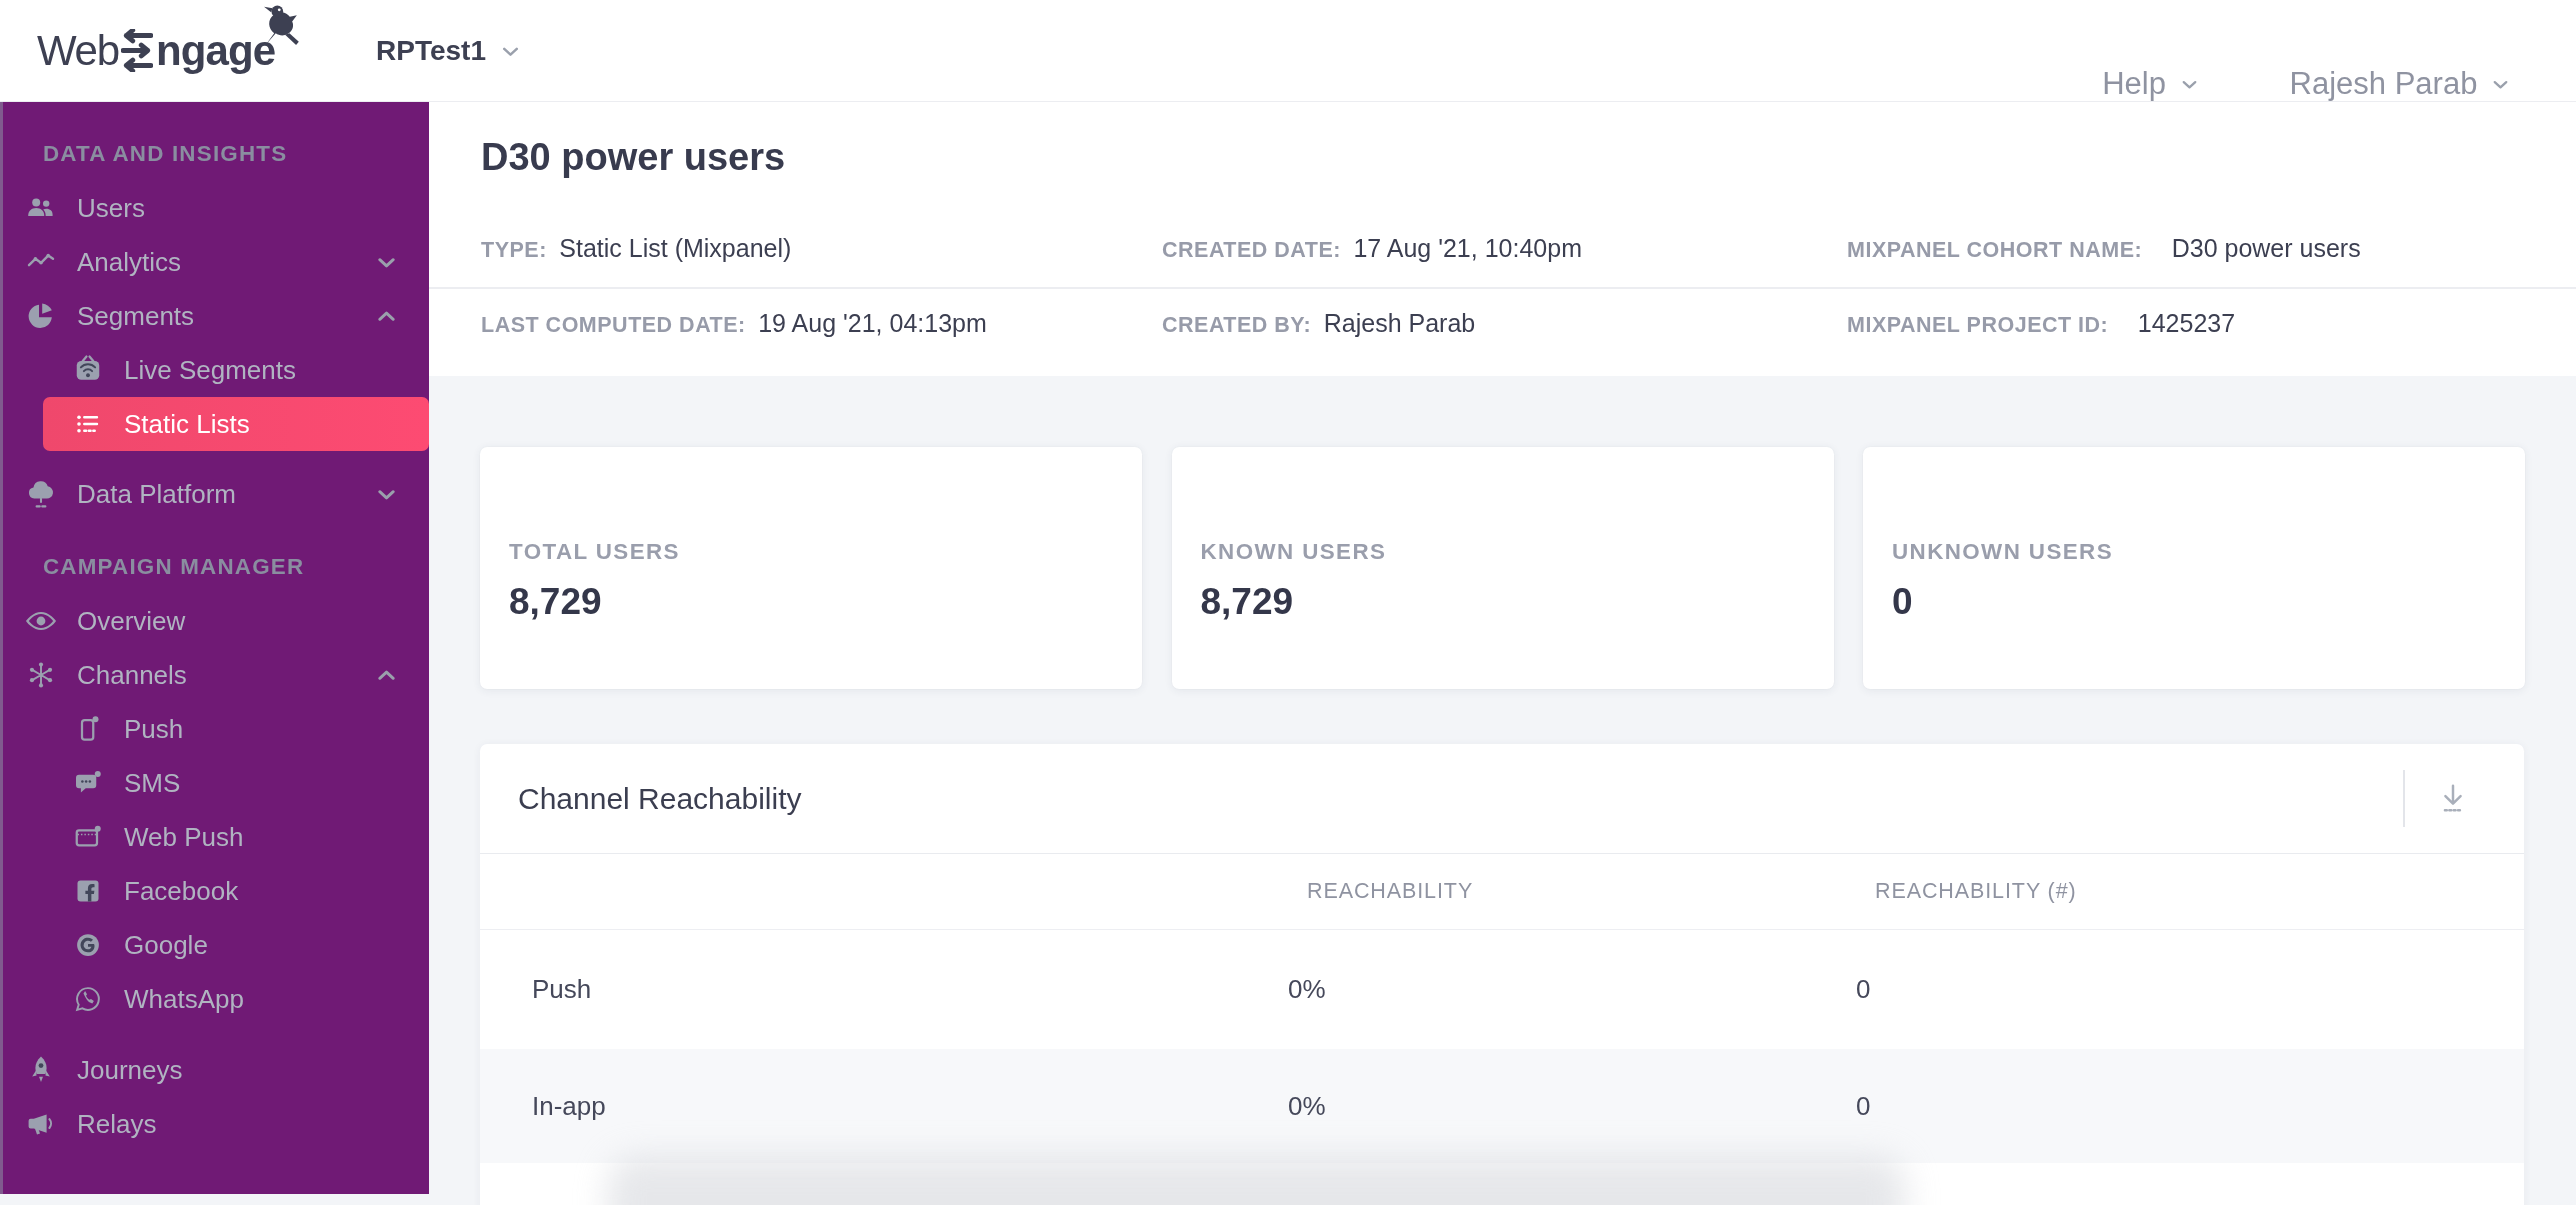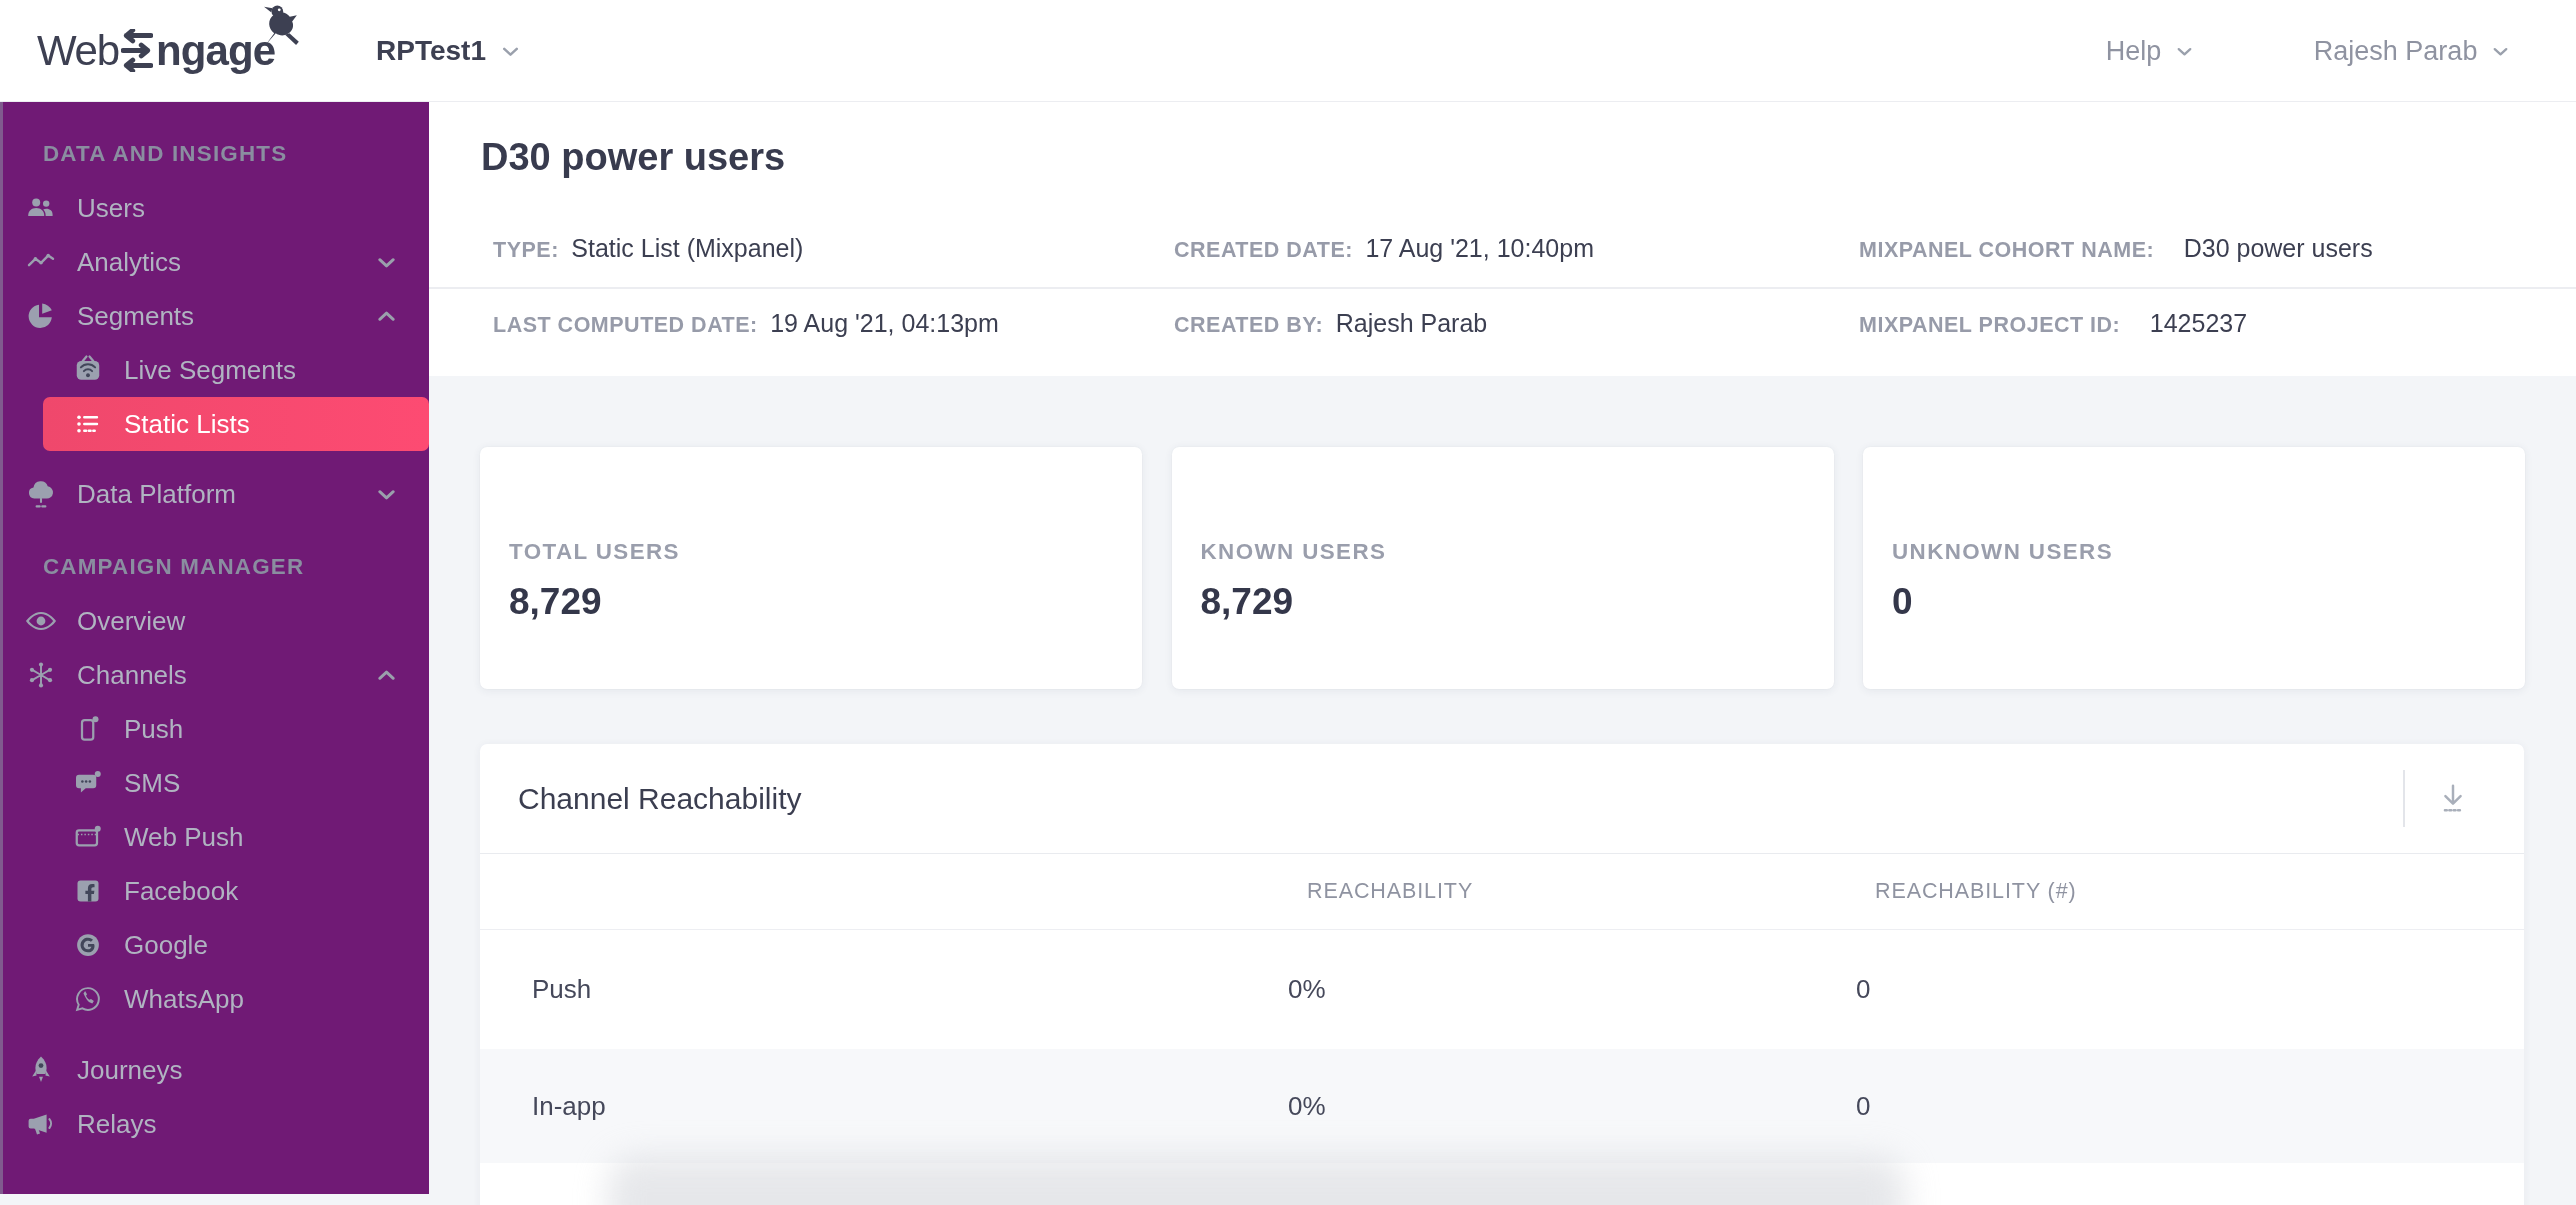--- a/index.html
+++ b/index.html
@@ -25,22 +25,22 @@
   .logo-arrows { margin:0 2.7px; color:#3d4052; }
   .logo-ngage { font-size:42px; font-weight:700; letter-spacing:-0.9px; }
   .bird { position:absolute; right:-32px; top:-25px; fill:#3d4052; }
   .proj-select {
     position:absolute; left:376px; top:0; height:102px;
     display:flex; align-items:center; gap:12.5px;
     font-size:28px; font-weight:600; color:#3d4052; cursor:pointer;
   }
   .topbar-right {
     position:absolute; right:64px; top:0; height:102px;
-    display:flex; align-items:center; gap:118px;
-    font-size:27px; color:#8f93a1;
+    display:flex; align-items:flex-end; gap:89px;
+    font-size:31px; color:#8f93a1;
   }
   .top-menu { display:flex; align-items:center; gap:11.6px; cursor:pointer; }
   .chev { color:#9aa0ac; }
 
   
   .sidebar {
     position:absolute; top:102px; left:0; bottom:12px; width:429px;
     background:#701a75; overflow:hidden; z-index:5;
   }
   .side-scroll-strip {
@@ -69,21 +69,21 @@
     background:linear-gradient(90deg,#ef486c 0%,#fd4b72 100%);
     color:#ffffff;
     border-radius:7px;
   }
   .nav-item.active .icn { color:#ffffff; }
 
   
   .main { position:absolute; left:429px; top:102px; right:0; bottom:0; overflow:hidden; }
   .page-head { position:relative; height:274px; background:#ffffff; }
   .page-title { position:absolute; left:52px; top:34px; font-size:38px; font-weight:700; color:#383b4e; }
-  .meta-row { position:absolute; left:12px; right:0; height:41px; }
+  .meta-row { position:absolute; left:0; right:0; height:41px; }
   .meta-row.r1 { top:132px; }
   .meta-row.r2 { top:207px; }
   .meta-sep { position:absolute; left:0; right:0; top:185px; height:1.8px; background:#ecedf1; }
   .meta-field { position:absolute; display:flex; align-items:baseline; white-space:nowrap; }
   .meta-field.c1 { left:52px; } .meta-field.c2 { left:733px; } .meta-field.c3 { left:1418px;gap:17px; }
   .mlabel { font-size:21.5px; font-weight:600; letter-spacing:0.5px; color:#979ba9; }
   .mvalue { font-size:25px; color:#3c3f51; margin-left:12.5px; }
 
   
   .cards { position:absolute; top:345px; left:51px; display:flex; gap:29.5px; }

